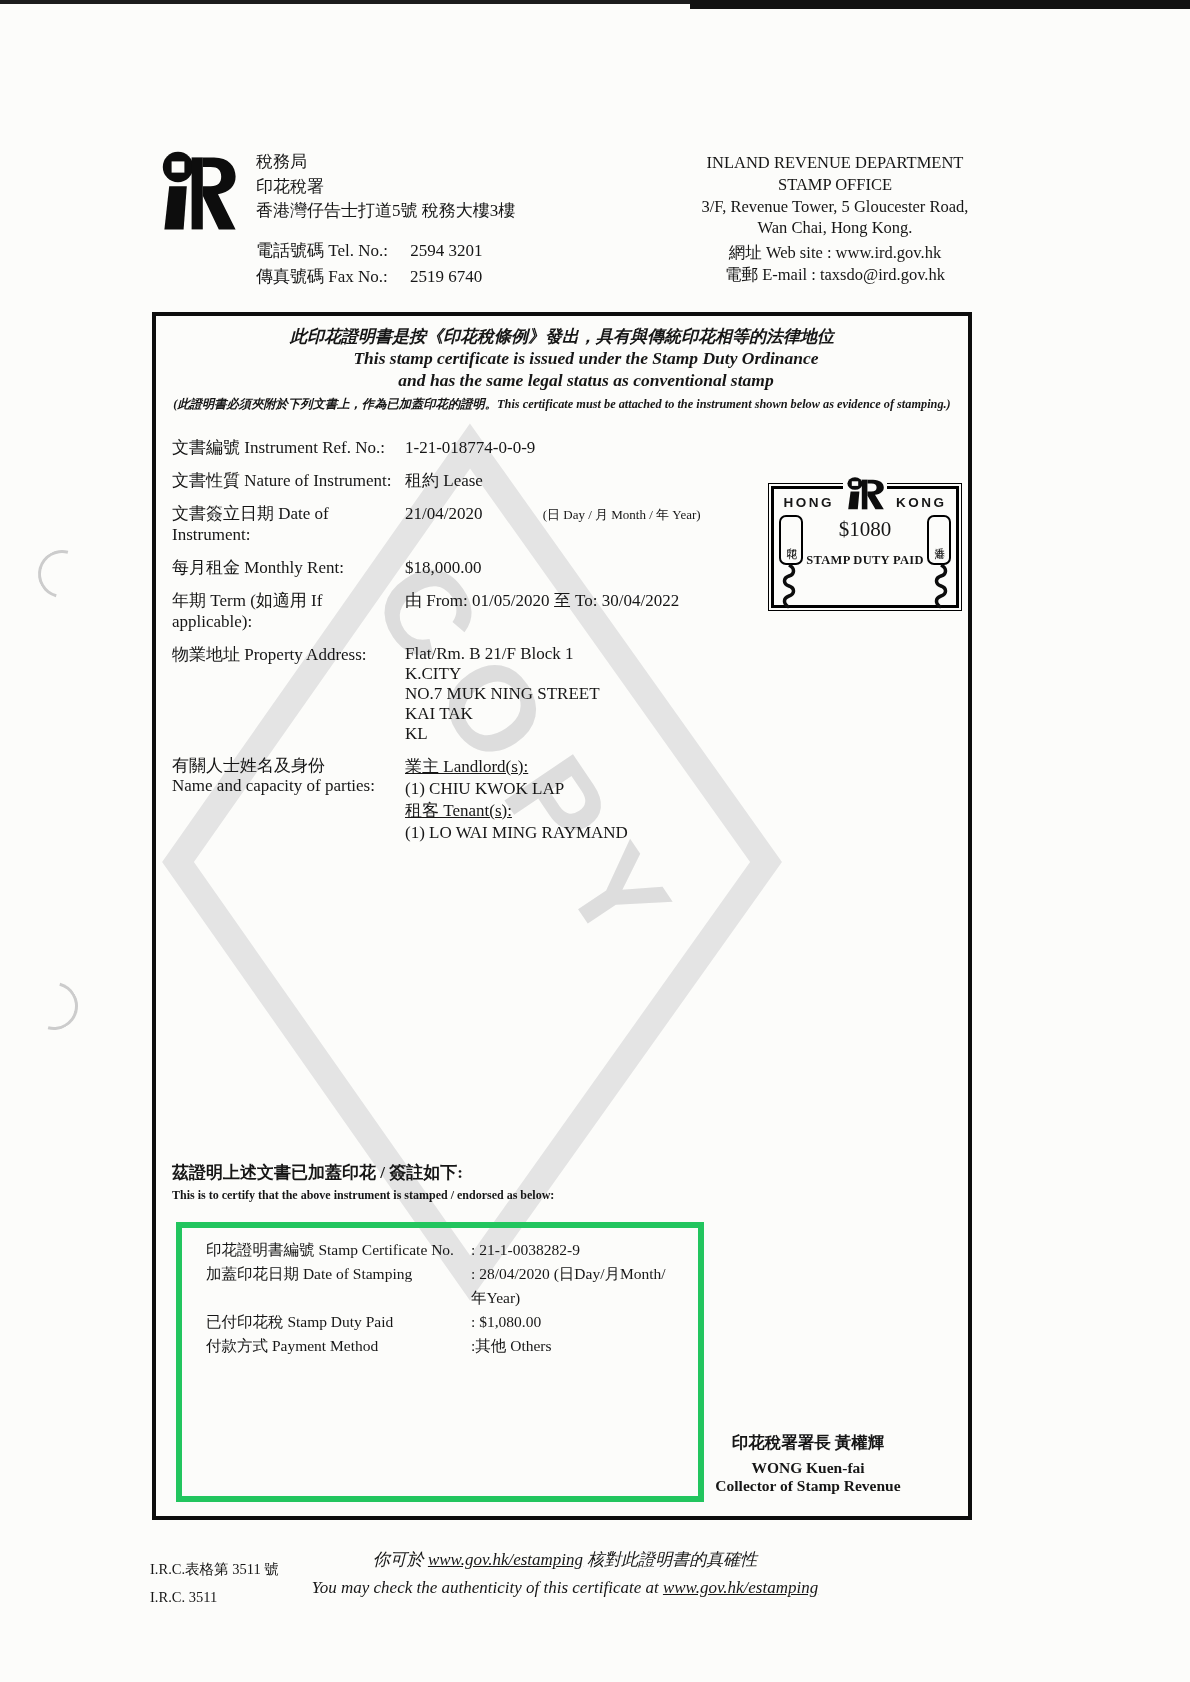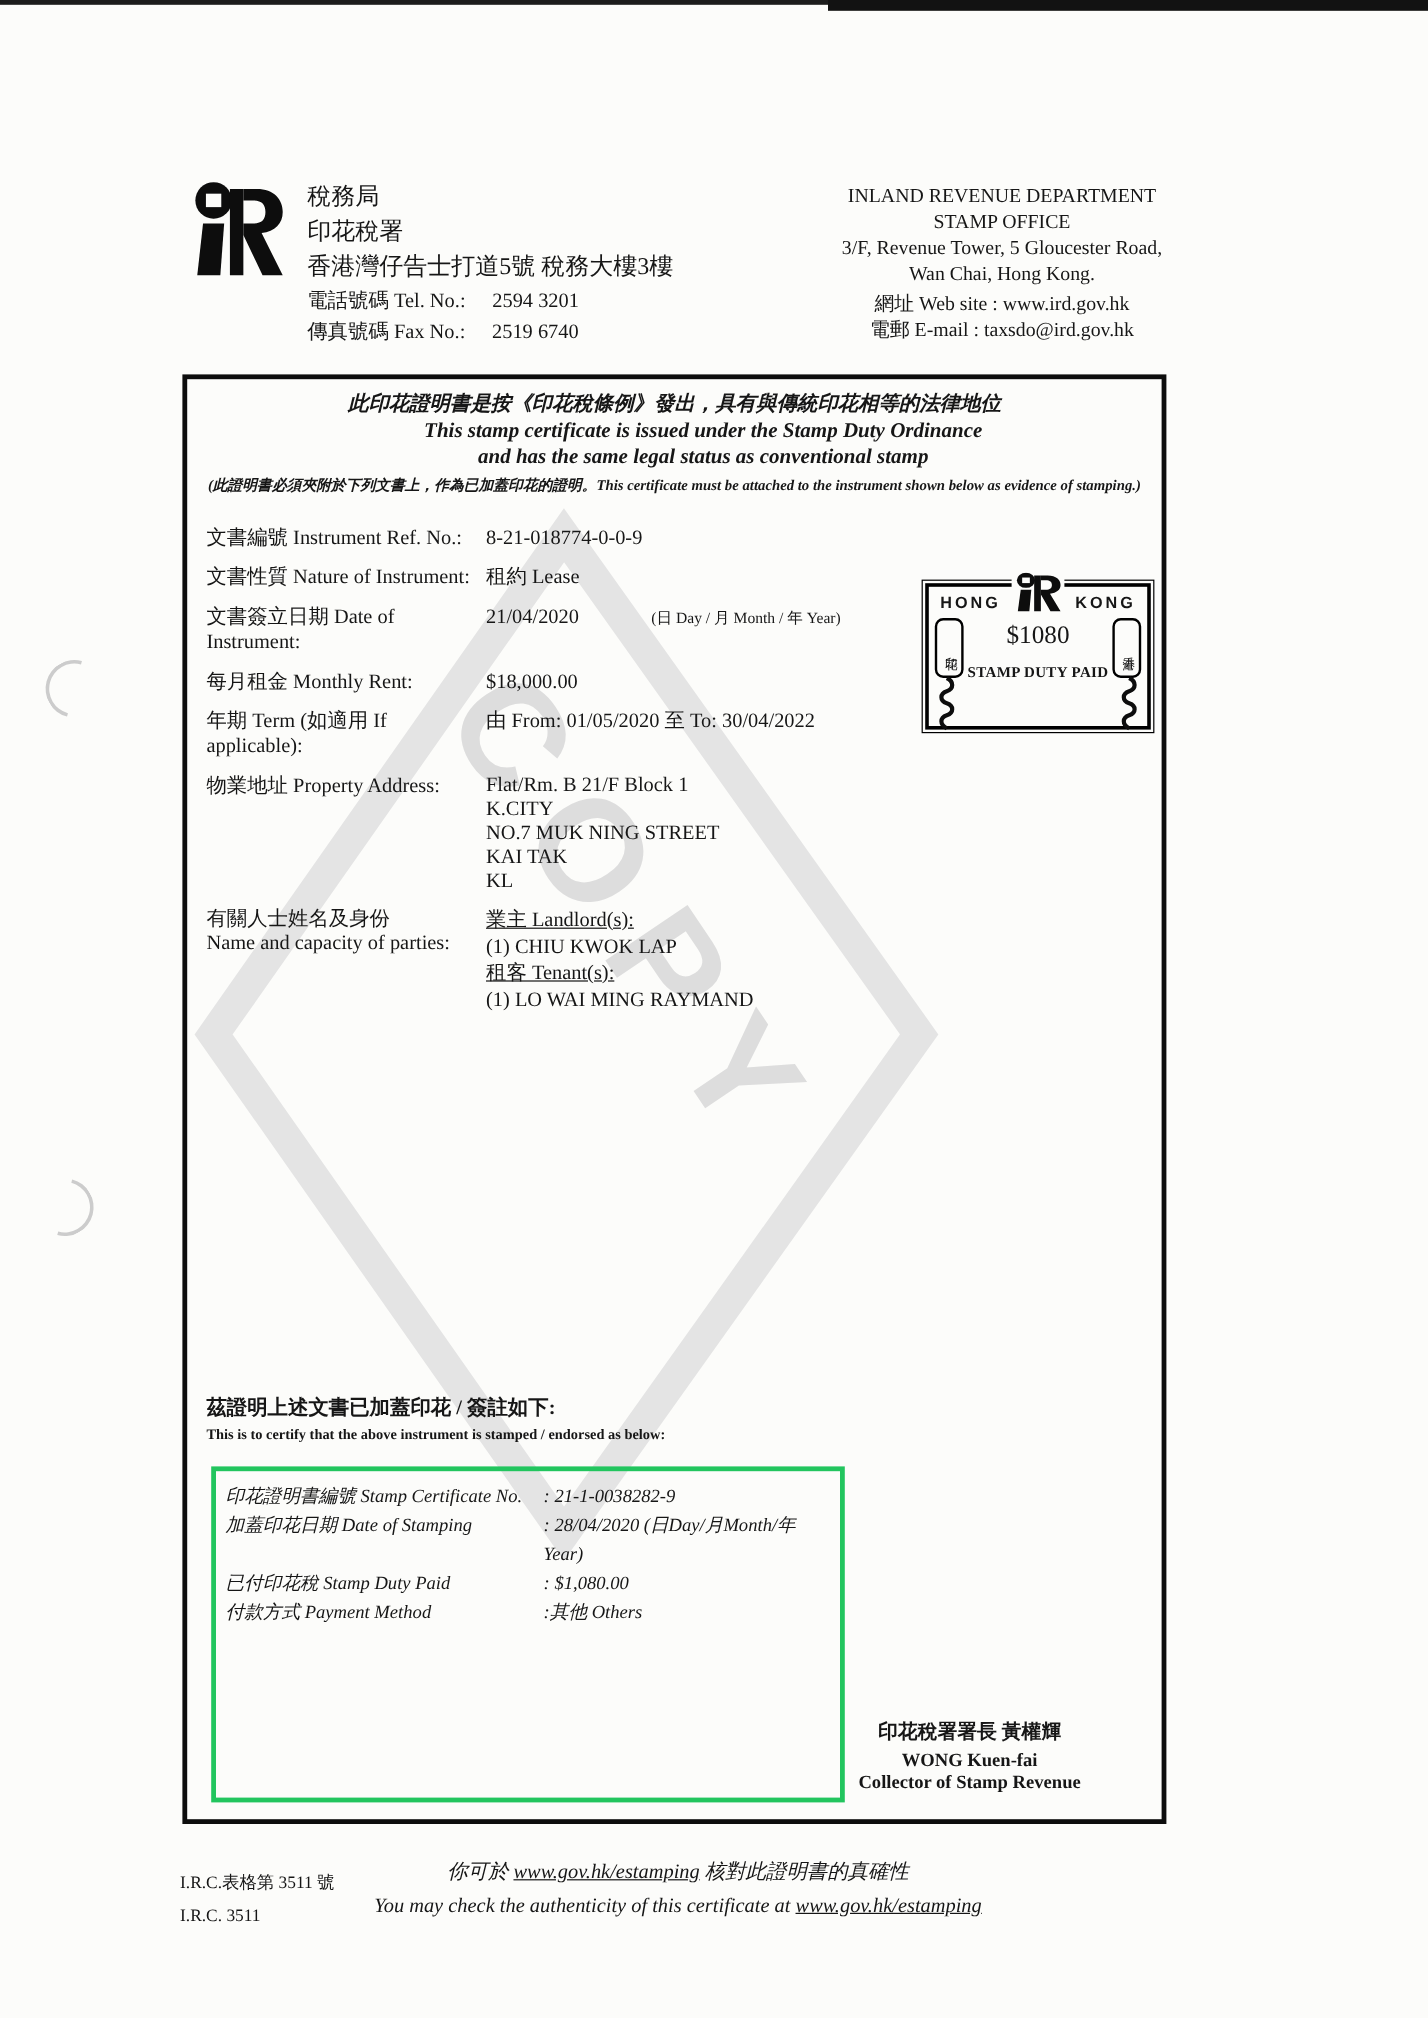--- a/index.html
+++ b/index.html
@@ -14,21 +14,21 @@
   
   .scan-top-a { position:absolute; top:0; left:0; width:100%; height:4px; background:#1c1c1c; z-index:3; }
   .scan-top-b { position:absolute; top:0; left:58%; width:42%; height:9px; background:#121212; z-index:3; }
   .punch { position:absolute; width:42px; height:42px; border-radius:50%;
            border:3px solid #cccccc; border-right-color:transparent; border-bottom-color:transparent; }
   .punch1 { left:38px; top:550px; transform:rotate(-30deg); }
   .punch2 { left:30px; top:982px; transform:rotate(150deg); }
 
   
   .logo-big { position:absolute; left:158px; top:150px; width:80px; height:82px; }
-  .dept-block { position:absolute; left:256px; top:150px; font-size:20px; line-height:1.45; }
+  .dept-block { position:absolute; left:256px; top:150px; font-size:17px; line-height:1.45; }
   .phone-block { position:absolute; left:256px; top:238px; font-size:17px; line-height:1.5; }
   .phone-block .val { margin-left:18px; }
   .office-block { position:absolute; left:650px; top:152px; width:370px; text-align:center;
                   font-size:16.5px; line-height:1.32; }
   .office-block .contact { margin-top:3px; }
 
   
   .main-box { position:absolute; left:152px; top:312px; width:812px; height:1200px;
               border:4px solid #0d0d0d; }
   .cert-title { text-align:center; margin-top:22px; font-size:25px; font-weight:bold; letter-spacing:0.5px; }
@@ -63,21 +63,21 @@
   .orn-l { left:7px; top:74px; } .orn-r { right:7px; top:74px; }
   .chop-amount { position:absolute; top:28px; left:0; right:0; text-align:center; font-size:21px; }
   .chop-paid { position:absolute; top:64px; left:0; right:0; text-align:center;
                font-weight:bold; font-size:12.5px; letter-spacing:0.3px; }
 
   
   .certify { position:absolute; left:16px; top:845px; }
   .certify-cn { font-size:17px; font-weight:bold; }
   .certify-en { font-size:12px; font-weight:bold; margin-top:4px; }
   .cert-box { position:absolute; left:20px; top:906px; width:528px; height:280px;
-              border:4px solid #22c55e; padding:10px 8px; box-sizing:border-box;font-style:italic; }
+              border:6px solid #22c55e; padding:10px 24px; box-sizing:border-box; }
   .crow { display:flex; font-size:15.5px; line-height:24px; }
   .crow .clabel { width:265px; flex:none; }
 
   .signature { position:absolute; top:1116px; right:30px; width:260px; text-align:center; }
   .sig-cn { font-size:16.5px; font-weight:bold; }
   .sig-name { font-size:15.5px; font-weight:bold; margin-top:5px; }
   .sig-title { font-size:15.5px; font-weight:bold; }
 
   
   .form-ref { position:absolute; left:150px; top:1556px; font-size:14.5px; line-height:1.9; }
@@ -140,21 +140,21 @@
     <div class="main-box">
 
       <div class="cert-sub-cn">此印花證明書是按《印花稅條例》發出，具有與傳統印花相等的法律地位</div>
       <div class="cert-sub-en">This stamp certificate is issued under the Stamp Duty Ordinance</div>
       <div class="cert-sub-en">and has the same legal status as conventional stamp</div>
       <div class="cert-note">(此證明書必須夾附於下列文書上，作為已加蓋印花的證明。This certificate must be attached to the instrument shown below as evidence of stamping.)</div>
 
       <div class="fields">
         <div class="frow">
           <div class="flabel">文書編號 Instrument Ref. No.:</div>
-          <div class="fvalue">8-21-018774-0-0-9</div>
+          <div class="fvalue">1-21-018774-0-0-9</div>
         </div>
         <div class="frow">
           <div class="flabel">文書性質 Nature of Instrument:</div>
           <div class="fvalue">租約 Lease</div>
         </div>
         <div class="frow">
           <div class="flabel">文書簽立日期 Date of Instrument:</div>
           <div class="fvalue">
             <span>21/04/2020</span>
             <span class="fnote">(日 Day /  月 Month /  年 Year)</span>

